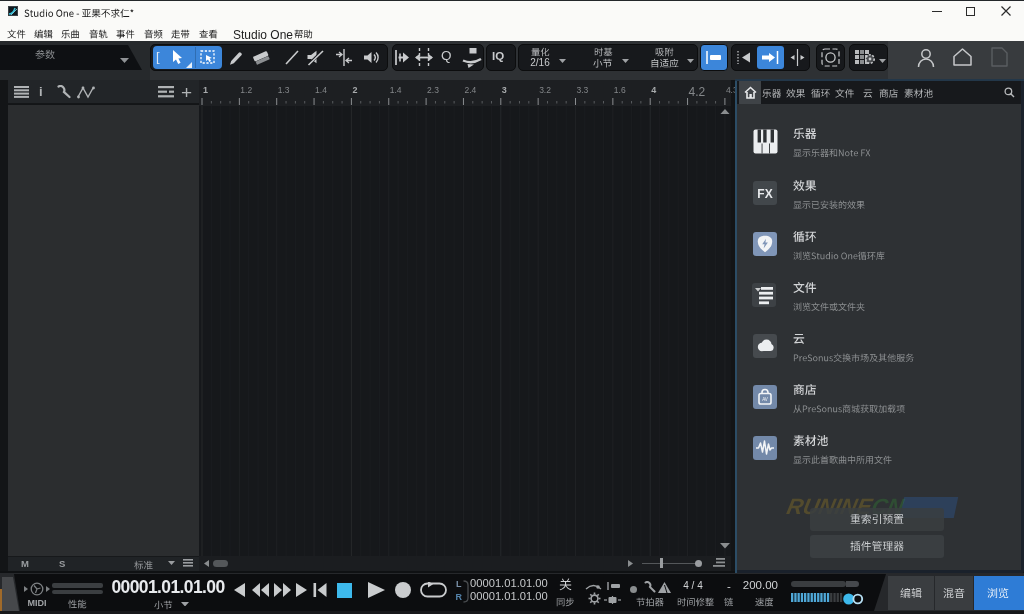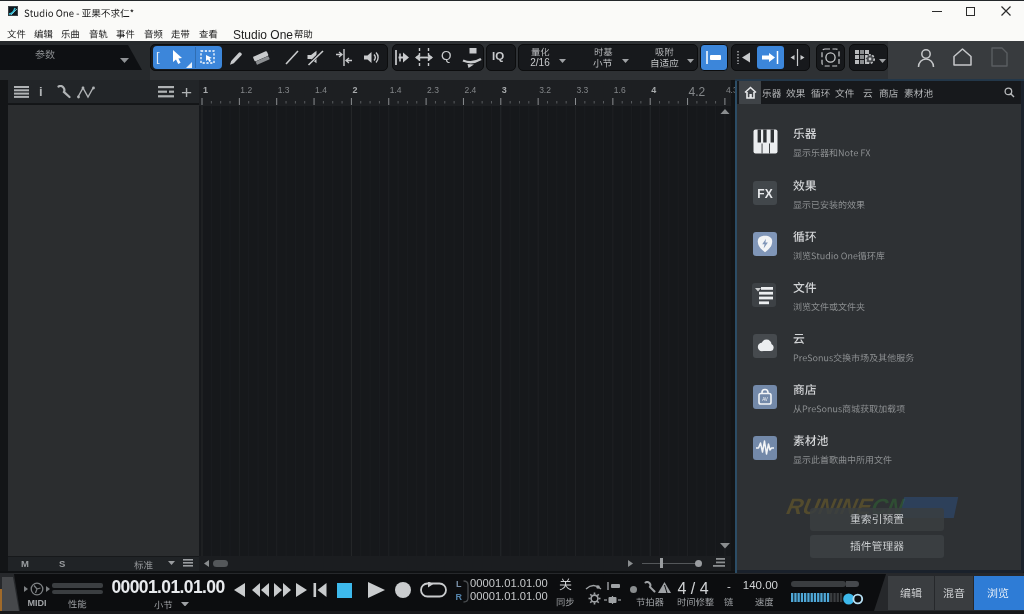--- a/index.html
+++ b/index.html
@@ -845,33 +845,33 @@
       <svg width="13" height="11">
         <polygon points="6.5,0 13,11 0,11" fill="#9fa2a5"></polygon>
         <line x1="6.5" y1="3" x2="9" y2="11" stroke="#0c0d0f" stroke-width="1"></line>
       </svg>
     </div>
     <div style="position:absolute;left:636.05px;top:595.5px;">
       <svg width="28" height="12" viewBox="0 -9.5 28 12" style="overflow:visible">
         <path d="M0.9 -4.5V-3.9H3.3V0.7H4.1V-3.9H7.2V-1.4C7.2 -1.3 7.1 -1.3 6.9 -1.2C6.8 -1.2 6.1 -1.2 5.4 -1.3C5.5 -1 5.6 -0.7 5.7 -0.5C6.5 -0.5 7.1 -0.5 7.5 -0.6C7.8 -0.8 7.9 -1 7.9 -1.4V-4.5ZM5.9 -7.8V-6.8H3.4V-7.8H2.7V-6.8H0.5V-6.1H2.7V-5H3.4V-6.1H5.9V-5H6.6V-6.1H8.8V-6.8H6.6V-7.8Z M11 -7.8V-5.9H9.7V-5.3H11V-3.2C10.5 -3.1 10 -3 9.6 -2.9L9.8 -2.2L11 -2.5V-0.1C11 0 10.9 0.1 10.8 0.1C10.7 0.1 10.3 0.1 9.8 0.1C9.9 0.3 10 0.6 10.1 0.7C10.7 0.7 11.1 0.7 11.3 0.6C11.6 0.5 11.7 0.3 11.7 -0.1V-2.7L12.8 -3.1L12.7 -3.7L11.7 -3.4V-5.3H12.7V-5.9H11.7V-7.8ZM13.9 -2.7H17V-0.5H13.9ZM13.9 -3.3V-5.5H17V-3.3ZM15.2 -7.8C15.1 -7.3 15 -6.6 14.8 -6.1H13.2V0.7H13.9V0.2H17V0.7H17.8V-6.1H15.5C15.7 -6.6 15.8 -7.2 16 -7.7Z M20.4 -6.8H22V-5.5H20.4ZM24.4 -6.8H26.1V-5.5H24.4ZM24.3 -4.5C24.7 -4.4 25.2 -4.1 25.5 -3.9H22.8C23 -4.2 23.2 -4.5 23.4 -4.8L22.7 -4.9V-7.4H19.8V-4.9H22.6C22.5 -4.5 22.2 -4.2 22 -3.9H19.1V-3.3H21.4C20.7 -2.7 19.9 -2.2 18.9 -1.8C19 -1.7 19.2 -1.5 19.3 -1.3L19.8 -1.5V0.7H20.4V0.5H22V0.7H22.7V-2.1H20.9C21.4 -2.5 21.9 -2.9 22.3 -3.3H24C24.4 -2.9 24.9 -2.5 25.5 -2.1H23.8V0.7H24.4V0.5H26.1V0.7H26.7V-1.5L27.2 -1.4C27.3 -1.5 27.5 -1.8 27.6 -1.9C26.6 -2.2 25.6 -2.7 24.9 -3.3H27.4V-3.9H25.8L26 -4.2C25.7 -4.4 25.1 -4.7 24.7 -4.9ZM23.7 -7.4V-4.9H26.7V-7.4ZM20.4 -0.1V-1.5H22V-0.1ZM24.4 -0.1V-1.5H26.1V-0.1Z" fill="#9fa2a5"></path>
       </svg>
     </div>
-    <div style="position:absolute;left:0px;top:580.5px;left:493px;width:400px;text-align:center;font-size:16px;font-weight:400;color:#d0d2d4;white-space:pre;line-height:1">4 / 4</div>
+    <div style="position:absolute;left:0px;top:580.5px;left:493px;width:400px;text-align:center;font-size:10px;font-weight:400;color:#d0d2d4;white-space:pre;line-height:1">4 / 4</div>
     <div style="position:absolute;left:677.4px;top:595.5px;">
       <svg width="37" height="12" viewBox="0 -9.5 37 12" style="overflow:visible">
         <path d="M4.4 -4.2C4.9 -3.5 5.5 -2.5 5.8 -1.9L6.4 -2.3C6.1 -2.9 5.5 -3.8 5 -4.5ZM3 -3.7V-1.6H1.4V-3.7ZM3 -4.4H1.4V-6.4H3ZM0.8 -7V-0.2H1.4V-1H3.7V-7ZM7.1 -7.8V-6H4.1V-5.3H7.1V-0.3C7.1 -0.1 7 -0.1 6.8 -0.1C6.6 -0 6 -0 5.2 -0.1C5.3 0.1 5.4 0.5 5.5 0.7C6.4 0.7 7 0.6 7.3 0.5C7.7 0.4 7.8 0.2 7.8 -0.3V-5.3H8.9V-6H7.8V-7.8Z M10.1 -5.7V0.7H10.9V-5.7ZM10.3 -7.4C10.7 -6.9 11.2 -6.4 11.4 -6L12 -6.4C11.8 -6.8 11.3 -7.3 10.8 -7.7ZM12.8 -2.7H15.1V-1.5H12.8ZM12.8 -4.6H15.1V-3.3H12.8ZM12.2 -5.2V-0.9H15.7V-5.2ZM12.6 -7.3V-6.6H17.1V-0.1C17.1 0 17 0.1 16.9 0.1C16.8 0.1 16.4 0.1 16 0.1C16.1 0.2 16.2 0.5 16.2 0.7C16.8 0.7 17.2 0.7 17.5 0.6C17.7 0.5 17.8 0.3 17.8 -0.1V-7.3Z M25.1 -3.6C24.6 -3.1 23.6 -2.7 22.8 -2.4C23 -2.3 23.1 -2.1 23.2 -2C24.1 -2.3 25.1 -2.8 25.6 -3.4ZM26 -2.7C25.4 -2 24.1 -1.5 22.9 -1.2C23.1 -1.1 23.2 -0.9 23.3 -0.7C24.6 -1.1 25.8 -1.7 26.5 -2.4ZM26.8 -1.7C26 -0.7 24.3 -0.1 22.4 0.2C22.6 0.3 22.7 0.5 22.8 0.7C24.8 0.4 26.5 -0.3 27.5 -1.4ZM21.4 -5.2V-0.7H22V-5.2ZM23.7 -6.2H26.3C26 -5.7 25.6 -5.3 25 -4.9C24.5 -5.3 24 -5.8 23.7 -6.2ZM23.9 -7.8C23.5 -6.8 22.8 -5.8 22 -5.2C22.2 -5.1 22.5 -4.9 22.6 -4.8C22.9 -5.1 23.1 -5.4 23.4 -5.7C23.7 -5.3 24 -4.9 24.5 -4.6C23.8 -4.2 22.9 -3.9 22.1 -3.8C22.2 -3.7 22.3 -3.4 22.4 -3.3C23.3 -3.5 24.2 -3.8 25 -4.2C25.6 -3.8 26.4 -3.5 27.2 -3.3C27.3 -3.5 27.5 -3.7 27.6 -3.9C26.8 -4 26.2 -4.3 25.6 -4.6C26.3 -5.1 26.9 -5.8 27.2 -6.6L26.8 -6.8L26.7 -6.8H24.1C24.2 -7.1 24.4 -7.4 24.5 -7.7ZM20.8 -7.8C20.3 -6.3 19.6 -4.9 18.8 -4C18.9 -3.8 19.1 -3.4 19.1 -3.2C19.5 -3.6 19.7 -4 20 -4.5V0.7H20.7V-5.7C21 -6.3 21.2 -6.9 21.4 -7.6Z M29.9 -1.7V-0.1H28.3V0.5H36.8V-0.1H32.9V-0.9H35.6V-1.4H32.9V-2.1H36.2V-2.7H29V-2.1H32.2V-0.1H30.5V-1.7ZM28.7 -6.2V-4.6H30.1C29.6 -4.1 28.9 -3.6 28.3 -3.4C28.4 -3.3 28.6 -3.1 28.7 -2.9C29.2 -3.2 29.8 -3.6 30.3 -4.1V-3H30.9V-4.2C31.3 -4 31.9 -3.6 32.1 -3.4L32.4 -3.8C32.2 -4 31.6 -4.4 31.2 -4.6L30.9 -4.3V-4.6H32.4V-6.2H30.9V-6.7H32.7V-7.2H30.9V-7.8H30.3V-7.2H28.4V-6.7H30.3V-6.2ZM29.3 -5.8H30.3V-5.1H29.3ZM30.9 -5.8H31.8V-5.1H30.9ZM33.9 -6.2H35.5C35.3 -5.6 35.1 -5.2 34.7 -4.8C34.3 -5.2 34.1 -5.7 33.9 -6.2ZM33.8 -7.8C33.6 -6.9 33.1 -6 32.5 -5.4C32.6 -5.3 32.9 -5.1 33 -5C33.2 -5.2 33.3 -5.4 33.5 -5.6C33.7 -5.2 34 -4.8 34.3 -4.4C33.8 -3.9 33.2 -3.6 32.5 -3.4C32.6 -3.3 32.8 -3 32.9 -2.9C33.6 -3.2 34.2 -3.5 34.7 -3.9C35.2 -3.5 35.8 -3.1 36.4 -2.9C36.5 -3 36.7 -3.3 36.8 -3.4C36.2 -3.6 35.6 -4 35.2 -4.3C35.6 -4.8 35.9 -5.4 36.1 -6.2H36.8V-6.8H34.1C34.3 -7.1 34.4 -7.4 34.5 -7.7Z" fill="#9fa2a5"></path>
       </svg>
     </div>
     <div style="position:absolute;left:0px;top:580.5px;left:529px;width:400px;text-align:center;font-size:11.5px;font-weight:400;color:#d0d2d4;white-space:pre;line-height:1">-</div>
     <div style="position:absolute;left:724.35px;top:595.5px;">
       <svg width="9" height="12" viewBox="0 -9.5 9 12" style="overflow:visible">
         <path d="M3.3 -7.3C3.5 -6.7 3.9 -6 4 -5.6L4.6 -5.8C4.5 -6.3 4.1 -6.9 3.8 -7.4ZM1.3 -7.8C1.1 -6.9 0.7 -6.1 0.3 -5.5C0.4 -5.3 0.6 -5 0.6 -4.9C0.9 -5.2 1.1 -5.6 1.3 -6.1H3.1V-6.8H1.6C1.7 -7 1.8 -7.3 1.9 -7.6ZM0.4 -3.1V-2.5H1.5V-0.7C1.5 -0.3 1.2 0 1 0.1C1.2 0.3 1.3 0.5 1.4 0.6C1.5 0.5 1.8 0.3 3.2 -0.7C3.1 -0.8 3 -1.1 3 -1.2L2.1 -0.7V-2.5H3.2V-3.1H2.1V-4.4H3V-5H0.8V-4.4H1.5V-3.1ZM4.8 -2.7V-2.1H6.6V-0.5H7.3V-2.1H8.8V-2.7H7.3V-3.9H8.6L8.6 -4.5H7.3V-5.7H6.6V-4.5H5.7C5.9 -5 6.1 -5.5 6.3 -6.1H8.9V-6.7H6.6C6.7 -7 6.8 -7.4 6.9 -7.7L6.2 -7.8C6.1 -7.5 6 -7.1 5.9 -6.7H4.8V-6.1H5.7C5.5 -5.6 5.4 -5.2 5.3 -5C5.1 -4.7 5 -4.5 4.9 -4.4C4.9 -4.3 5 -3.9 5.1 -3.8C5.1 -3.9 5.4 -3.9 5.8 -3.9H6.6V-2.7ZM4.5 -4.5H3V-3.9H3.9V-0.9C3.6 -0.7 3.2 -0.4 2.8 0L3.3 0.7C3.6 0.1 4 -0.3 4.3 -0.3C4.5 -0.3 4.7 -0.1 5 0.1C5.5 0.4 6.1 0.5 6.9 0.5C7.4 0.5 8.4 0.5 8.9 0.5C8.9 0.3 9 -0 9 -0.2C8.4 -0.1 7.5 -0.1 6.9 -0.1C6.2 -0.1 5.6 -0.2 5.2 -0.5C4.9 -0.7 4.7 -0.8 4.5 -0.9Z" fill="#9fa2a5"></path>
       </svg>
     </div>
-    <div style="position:absolute;left:700px;top:579.5px;width:78px;height:13px;text-align:right;font-size:11.5px;color:#d0d2d4;line-height:1">140.00</div>
+    <div style="position:absolute;left:700px;top:579.5px;width:78px;height:13px;text-align:right;font-size:11.5px;color:#d0d2d4;line-height:1">200.00</div>
     <div style="position:absolute;left:754.7px;top:595.5px;">
       <svg width="19" height="12" viewBox="0 -9.5 19 12" style="overflow:visible">
         <path d="M0.6 -7.1C1.2 -6.6 1.8 -5.9 2.1 -5.5L2.6 -5.9C2.3 -6.3 1.7 -7 1.2 -7.4ZM2.5 -4.5H0.4V-3.8H1.8V-0.9C1.4 -0.8 0.9 -0.4 0.4 0.1L0.8 0.7C1.3 0.1 1.8 -0.4 2.1 -0.4C2.4 -0.4 2.7 -0.1 3 0.1C3.7 0.5 4.5 0.6 5.6 0.6C6.5 0.6 8.1 0.5 8.8 0.5C8.8 0.3 8.9 -0 8.9 -0.2C8 -0.1 6.7 -0.1 5.6 -0.1C4.6 -0.1 3.8 -0.1 3.2 -0.5C2.9 -0.6 2.7 -0.8 2.5 -0.9ZM4 -4.9H5.5V-3.7H4ZM6.1 -4.9H7.7V-3.7H6.1ZM5.5 -7.8V-6.8H3V-6.2H5.5V-5.5H3.3V-3.2H5.2C4.6 -2.4 3.7 -1.6 2.8 -1.3C3 -1.1 3.2 -0.9 3.3 -0.7C4.1 -1.1 4.9 -1.8 5.5 -2.6V-0.5H6.1V-2.6C6.9 -2 7.7 -1.4 8.2 -0.9L8.6 -1.3C8.1 -1.9 7.2 -2.6 6.4 -3.2H8.4V-5.5H6.1V-6.2H8.8V-6.8H6.1V-7.8Z M12.9 -6V-5.2H11.4V-4.6H12.9V-3.1H16.5V-4.6H18V-5.2H16.5V-6H15.8V-5.2H13.6V-6ZM15.8 -4.6V-3.6H13.6V-4.6ZM16.3 -1.9C15.9 -1.4 15.4 -1 14.7 -0.7C14 -1 13.5 -1.4 13.1 -1.9ZM11.5 -2.5V-1.9H12.7L12.4 -1.8C12.8 -1.2 13.3 -0.8 13.9 -0.4C13 -0.2 12.1 0 11.1 0.1C11.2 0.3 11.3 0.5 11.4 0.7C12.5 0.6 13.7 0.3 14.7 -0.1C15.6 0.3 16.7 0.6 17.8 0.7C17.9 0.6 18.1 0.3 18.2 0.1C17.2 0 16.3 -0.1 15.4 -0.4C16.3 -0.9 16.9 -1.5 17.4 -2.3L16.9 -2.5L16.8 -2.5ZM13.7 -7.7C13.8 -7.4 14 -7.2 14.1 -6.9H10.5V-4.4C10.5 -3 10.4 -1 9.6 0.4C9.8 0.5 10.1 0.6 10.3 0.7C11 -0.7 11.2 -2.9 11.2 -4.4V-6.2H18.1V-6.9H14.9C14.7 -7.2 14.6 -7.6 14.4 -7.9Z" fill="#9fa2a5"></path>
       </svg>
     </div>
     <div style="position:absolute;left:791px;top:581px;width:55px;height:6px;background:#3a3d40;border-radius:3px"></div>
     <div style="position:absolute;left:846px;top:581px;width:13px;height:6px;background:#46494d;border-radius:0 3px 3px 0"></div>
     <div style="position:absolute;left:791px;top:593px;">
       <svg width="53" height="9">
         <rect x="0.0" y="0" width="2.3" height="9" fill="#4fa8d8"></rect>

